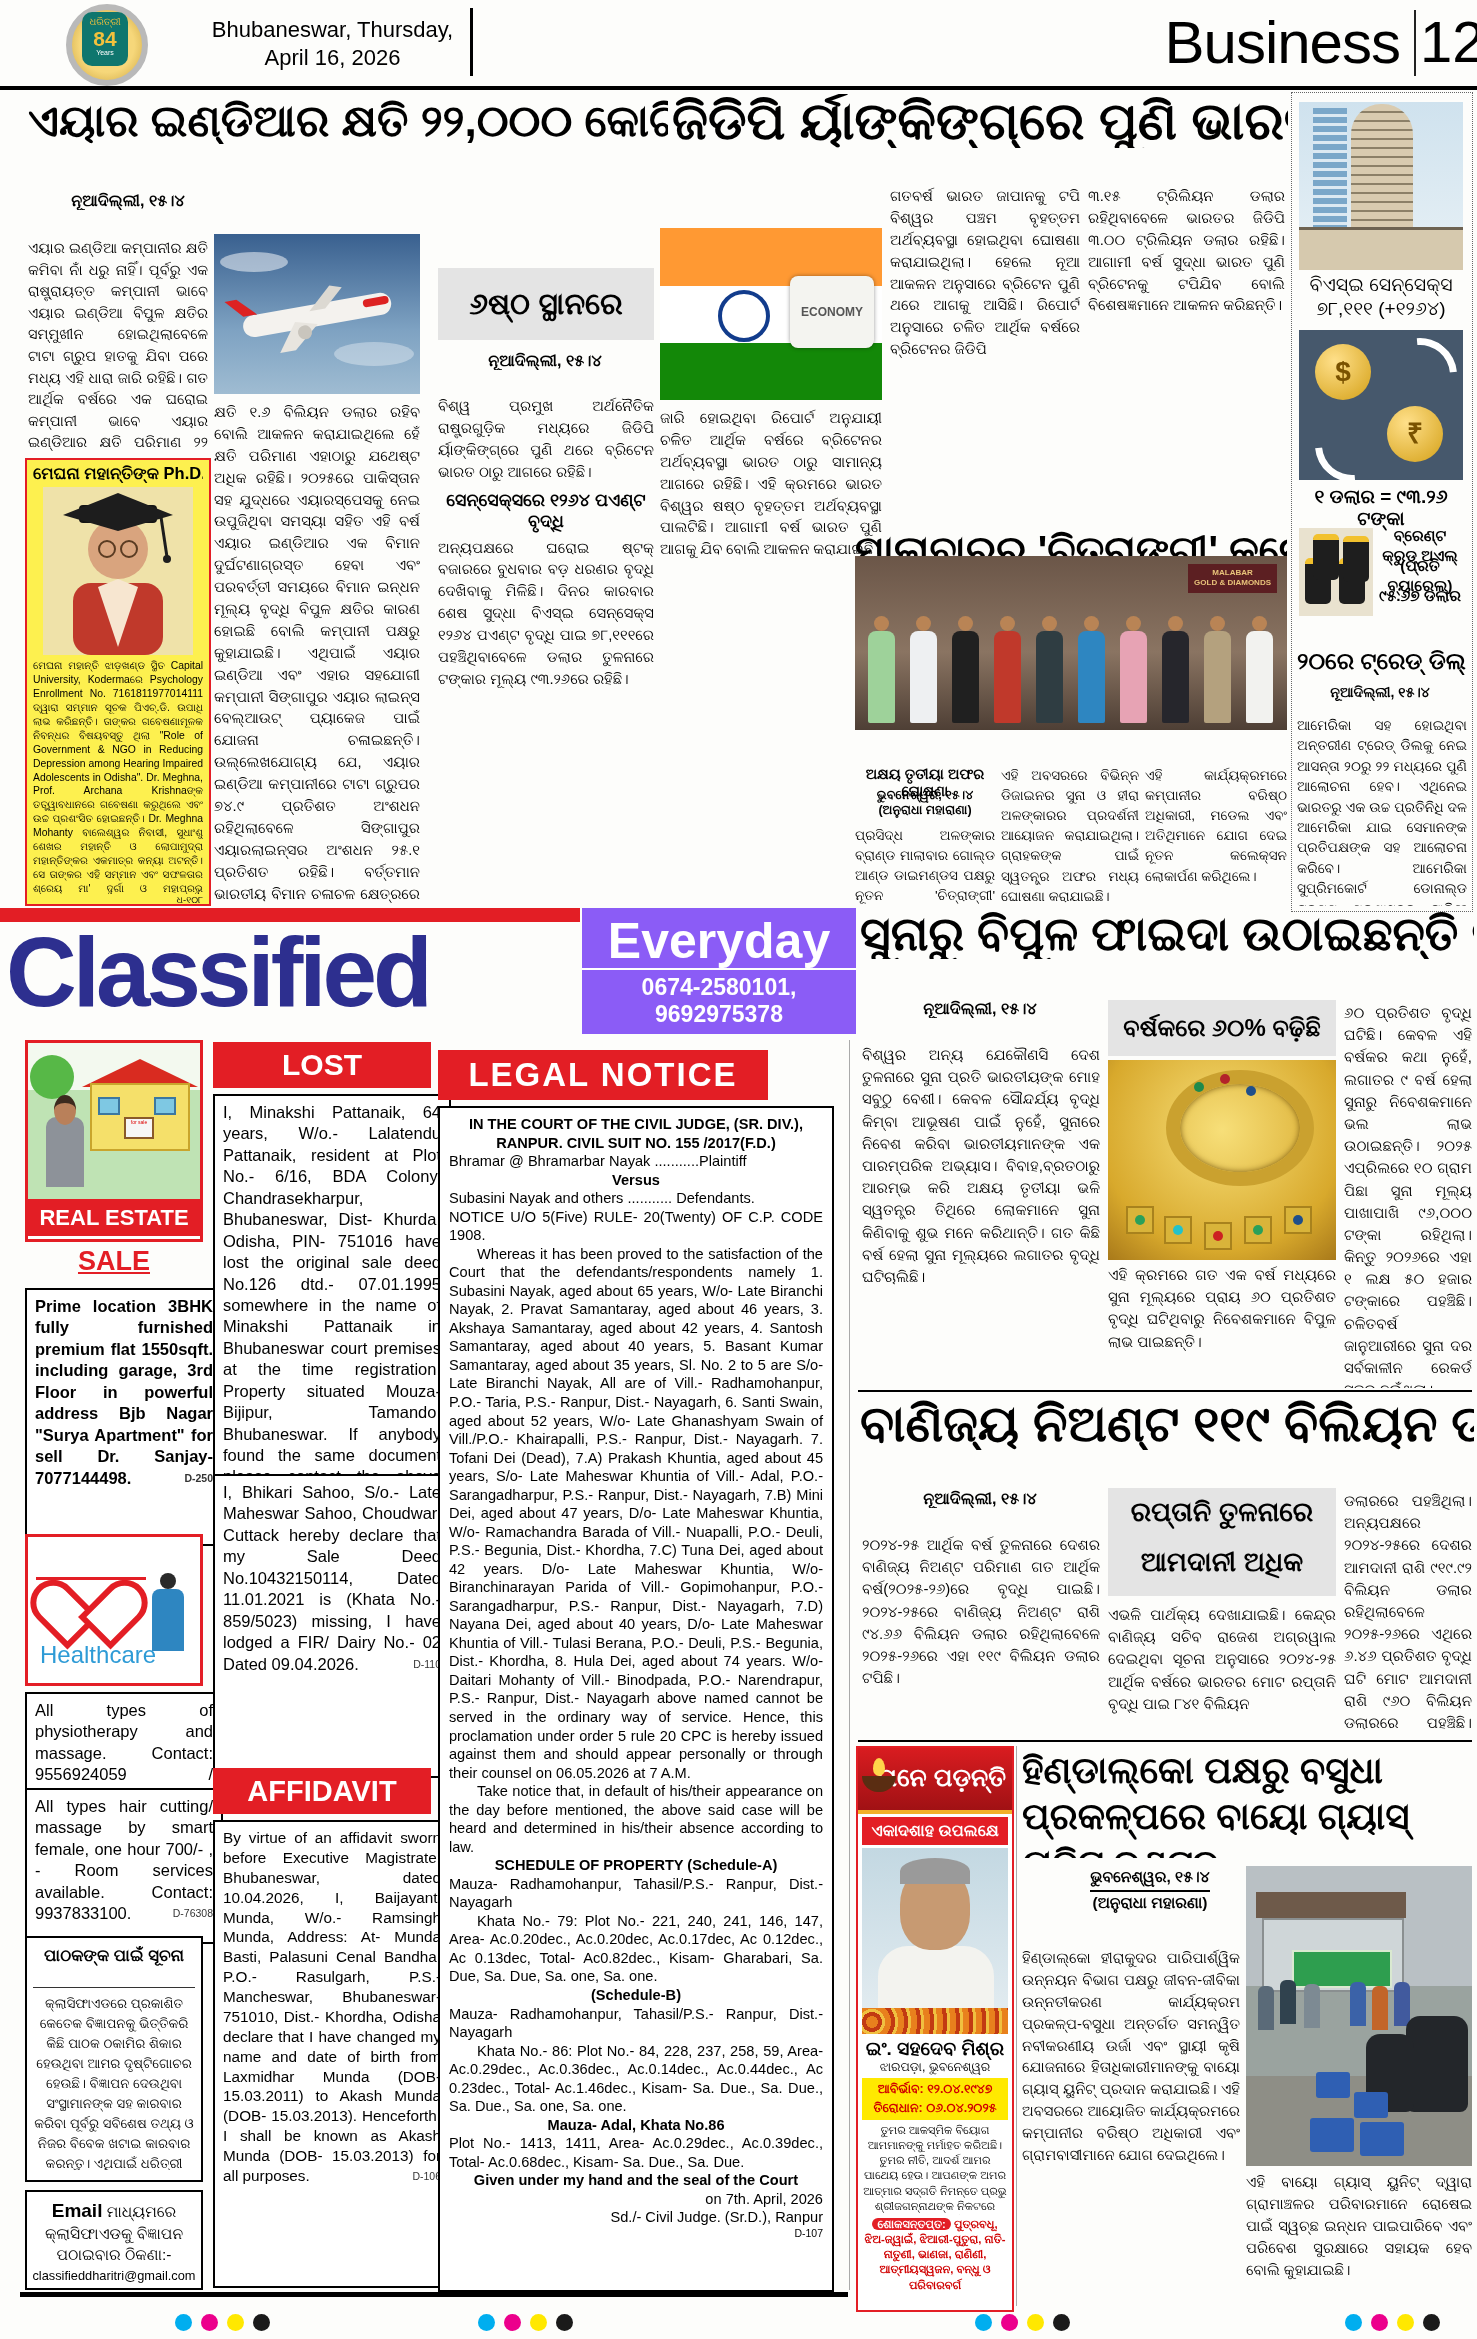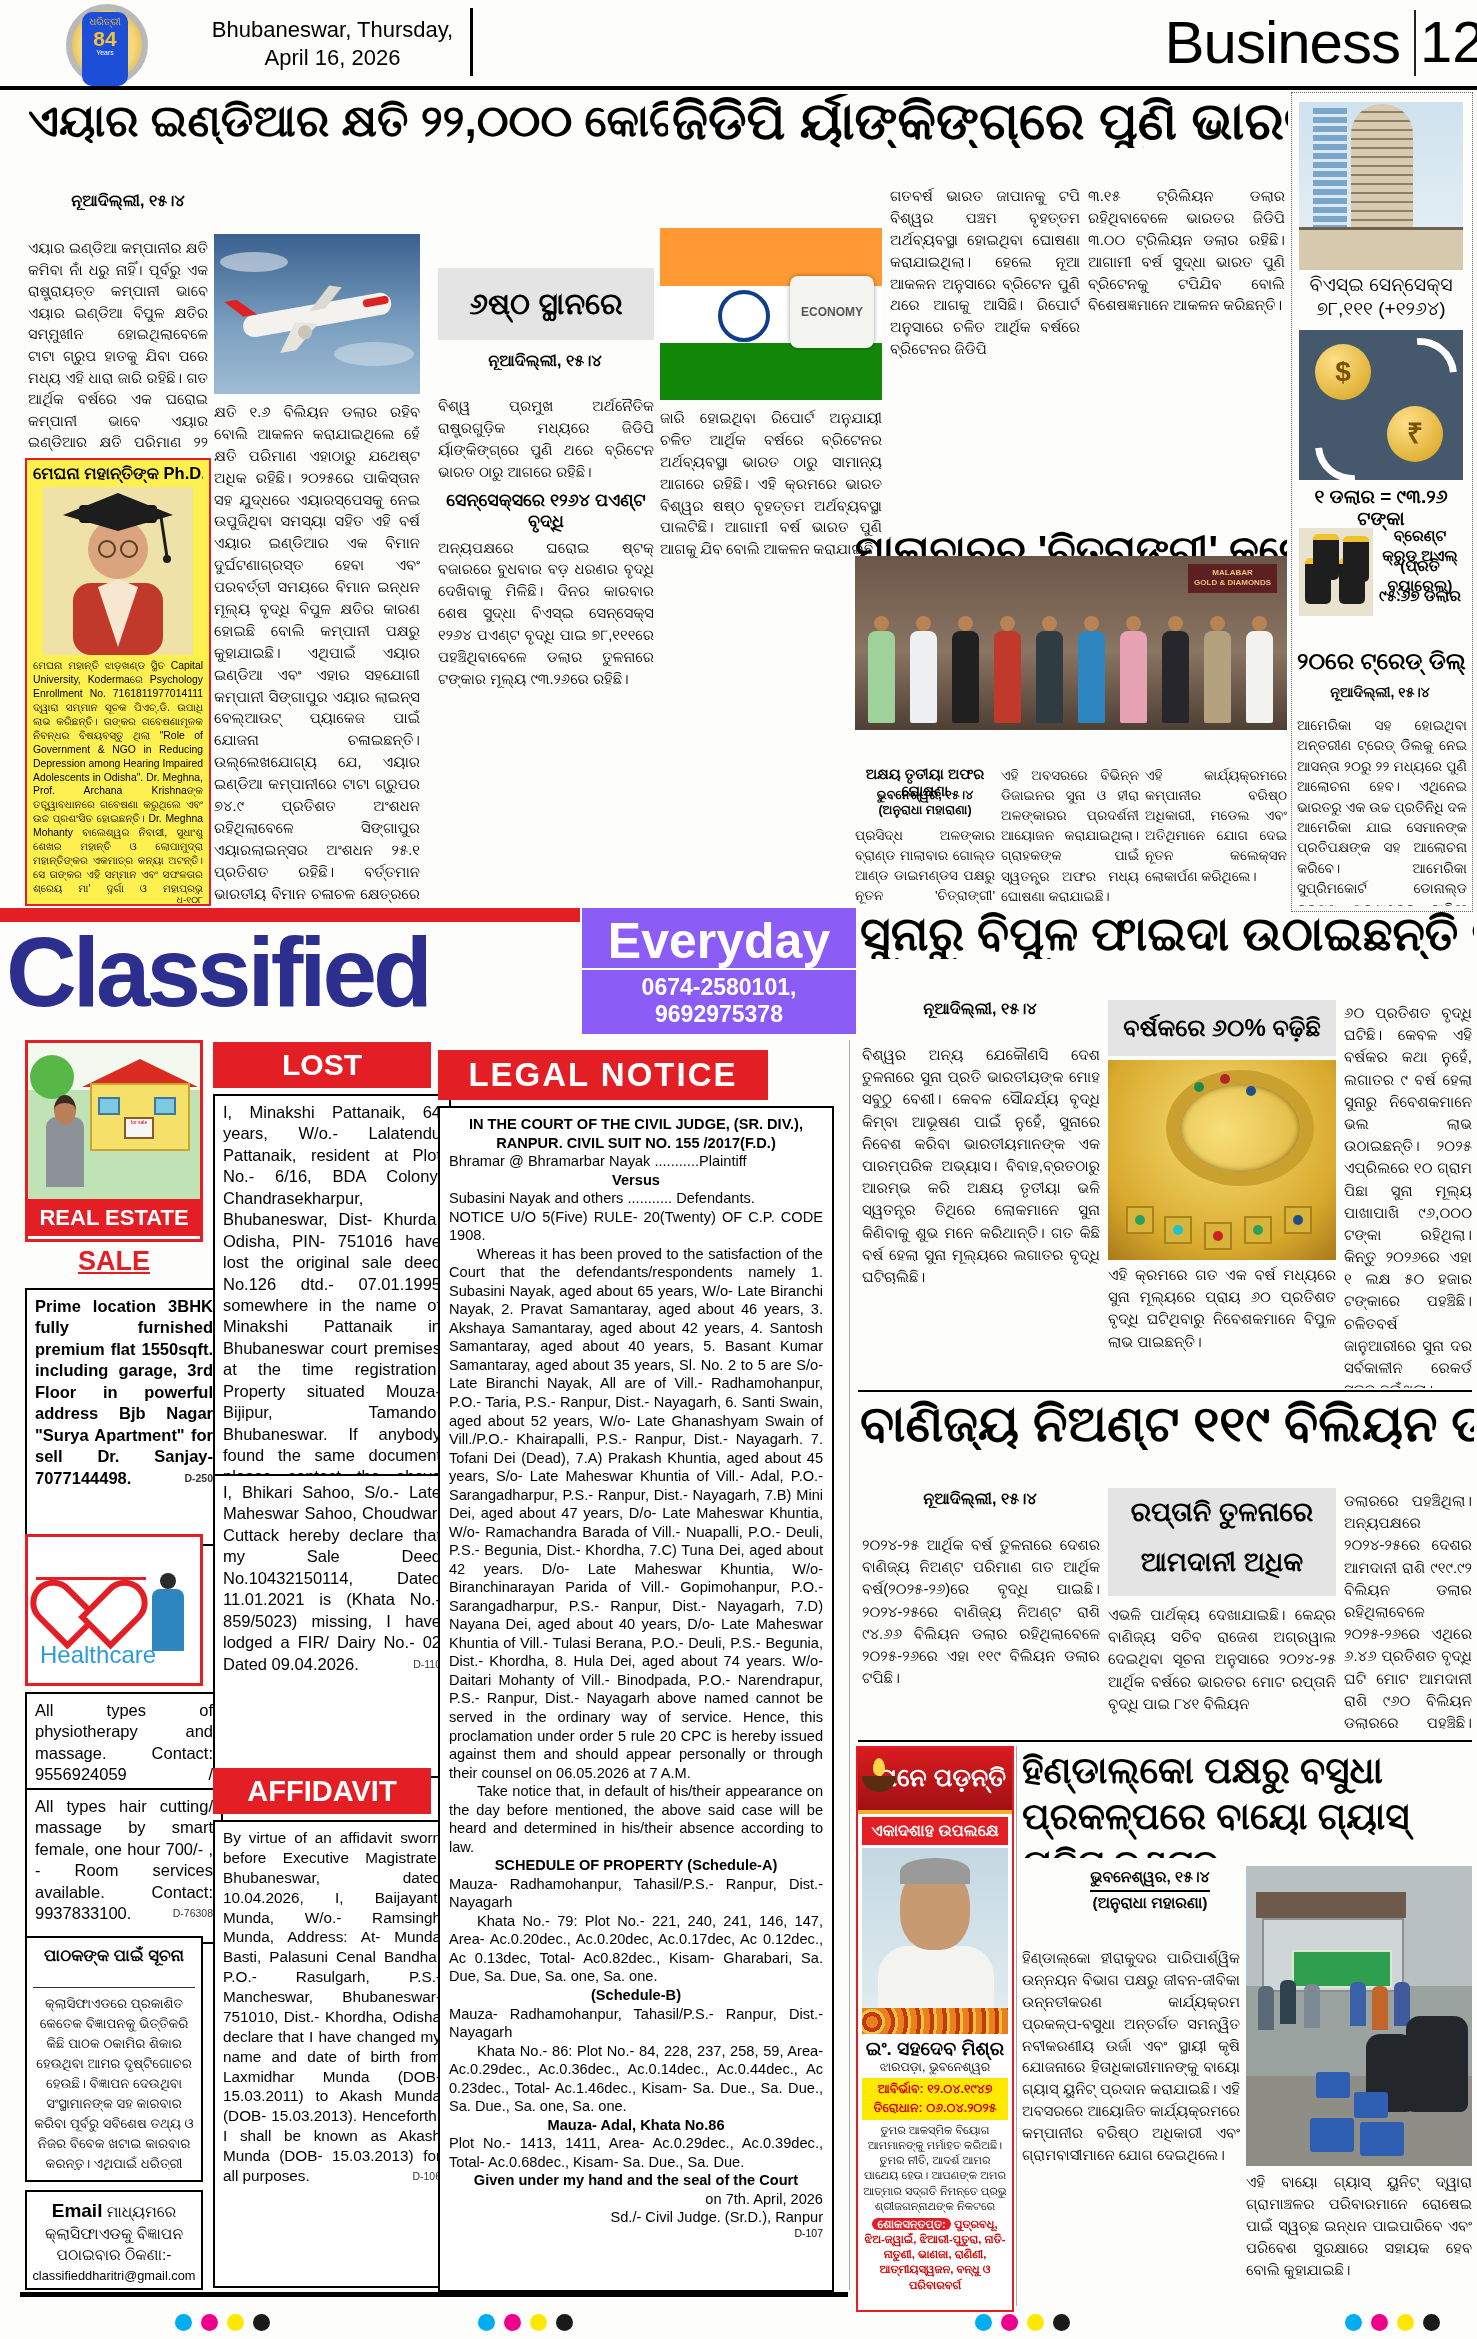--- a/index.html
+++ b/index.html
@@ -9,21 +9,21 @@
   .hl{font-weight:bold;line-height:1.04;overflow:hidden;white-space:nowrap;}
   .dl{font-weight:bold;font-size:16px;text-align:center;overflow:hidden;}
   .dl span{border-bottom:2px solid #000;padding:0 8px 3px;}
   .gb{background:#e4e4e4;font-weight:bold;text-align:center;overflow:hidden;}
   .rh{background:#e31e25;color:#fff;font-weight:bold;text-align:center;overflow:hidden;}
   .adb{border:2px solid #000;background:#fff;padding:6px 8px;font-size:16.5px;line-height:1.3;text-align:justify;overflow:hidden;}
   .adref{float:right;font-size:10.5px;color:#333;margin-top:4px;}
   
   .mh-logo{left:26px;top:4px;width:170px;height:78px;}
   .ring{position:absolute;left:40px;top:0;width:70px;height:70px;border-radius:50%;border:6px solid #b9b9b9;background:radial-gradient(circle,#f6d77a 55%,#caa23c 100%);}
-  .core{position:absolute;left:56px;top:8px;width:46px;height:74px;border-radius:10px;background:#1d4ed8;text-align:center;}
+  .core{position:absolute;left:56px;top:8px;width:46px;height:54px;border-radius:10px;background:#0f766e;text-align:center;}
   .core .pn{display:block;color:#f2c13d;font-size:10px;margin-top:4px;}
   .core .yr{display:block;color:#f2c13d;font-size:21px;font-weight:bold;line-height:1;}
   .core .yl{display:block;color:#fff;font-size:7px;}
   .mh-date{left:200px;top:16px;width:265px;text-align:center;font-size:22px;line-height:1.25;}
   .mh-div1{left:470px;top:8px;width:3px;height:68px;background:#000;}
   .mh-section{left:1040px;top:8px;width:360px;font-size:60px;text-align:right;letter-spacing:-1px;}
   .mh-div2{left:1414px;top:10px;width:2px;height:66px;background:#222;}
   .mh-page{left:1420px;top:8px;width:54px;font-size:58px;}
   .top-rule{left:0;top:86px;width:1477px;height:4px;background:#000;}
   

